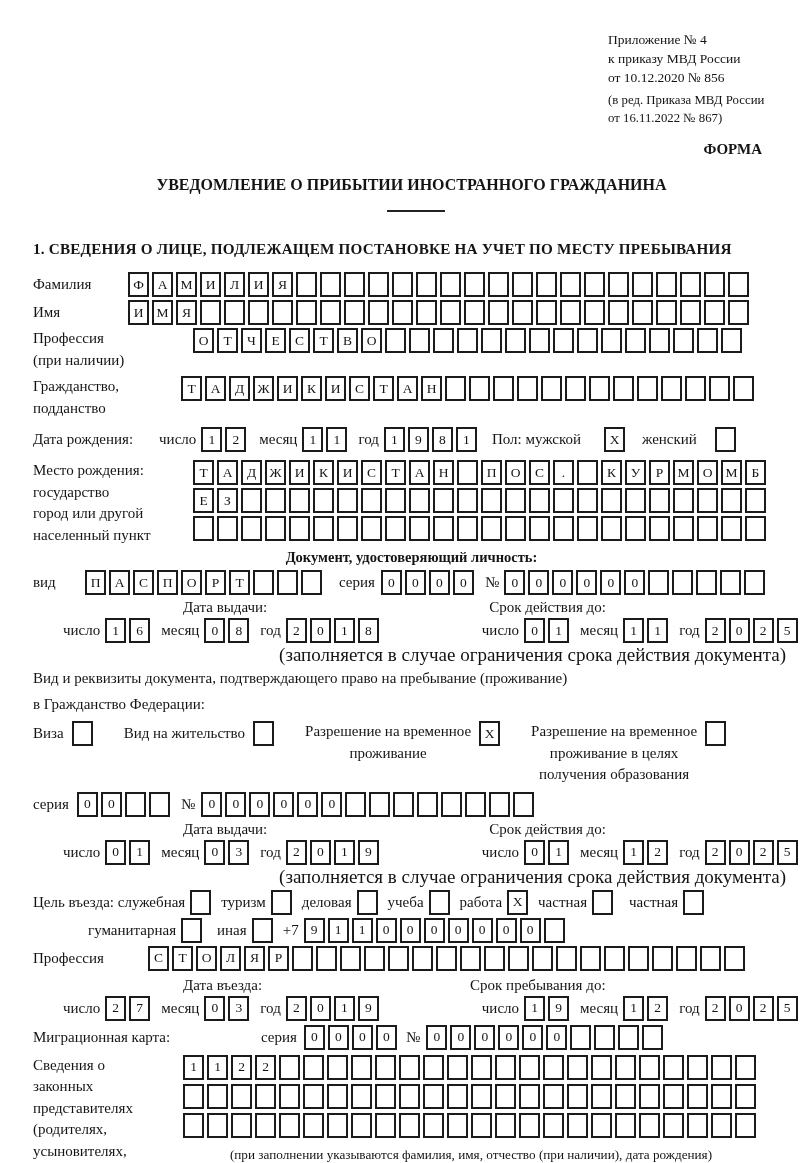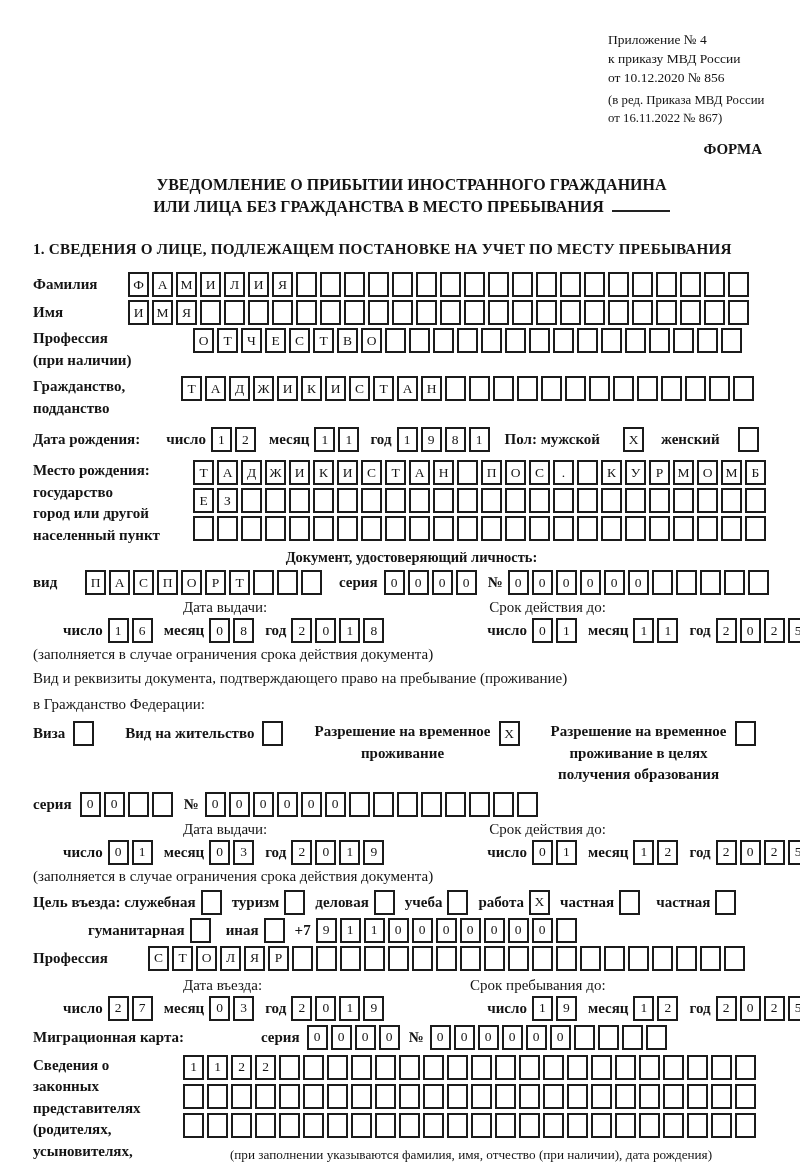--- a/index.html
+++ b/index.html
@@ -4,40 +4,40 @@
 <style>
   html,body{margin:0;padding:0;background:#f2f2f2;}
   .page{width:800px;min-height:1163px;margin:0 auto;background:#ffffff;color:#141414;
         font-family:"Liberation Serif","DejaVu Serif",serif;font-size:15px;
         box-sizing:border-box;padding:30px 10px 24px 33px;}
   .row{display:flex;align-items:flex-start;margin-bottom:3px;}
   .cells{display:flex;flex:0 0 auto;}
   .cell{flex:0 0 auto;width:17px;height:21px;border:2px solid #1b1b1b;margin-right:3px;
         display:flex;align-items:center;justify-content:center;font-size:13.5px;line-height:1;
         background:#fff;}
-  .lbl{line-height:25px;flex:0 0 auto;font-weight:bold;}
+  .lbl{line-height:25px;flex:0 0 auto;}
   .ml{line-height:21.5px;}
   .preline{white-space:pre-line;}
   .center{text-align:center;}
   .appendix{margin-left:575px;width:210px;font-size:13.5px;line-height:19px;}
   .appendix .sub{font-size:12.8px;line-height:18px;margin-top:4px;}
   .forma{text-align:right;padding-right:28px;font-weight:bold;margin-top:14px;font-size:15px;}
   .title{text-align:center;font-weight:bold;font-size:16px;line-height:22px;margin-top:16px;}
   .blank-line{display:inline-block;width:58px;border-bottom:2px solid #222;height:13px;margin-left:8px;}
   .section-heading{font-weight:bold;font-size:15.2px;margin:22px 0 14px 0;letter-spacing:0.2px;}
   .doc-heading{text-align:center;font-weight:bold;font-size:14.5px;margin:3px 0 4px 0;}
   .date-headers{margin-bottom:1px;}
   .dh1{margin-left:150px;line-height:19px;}
   .dh2{margin-left:222px;line-height:19px;}
   .dgroup{display:flex;align-items:flex-start;}
   .dgroup .lbl{margin-right:5px;}
   .dgroup .cells{margin-right:8px;}
   .date-cells{margin-left:30px;}
   .dright{margin-left:92px;}
-  .note-right{font-size:15px;line-height:17px;margin-bottom:4px;padding-right:4px;}
+  .note-right{justify-content:flex-end;font-size:19px;line-height:17px;margin-bottom:4px;padding-right:4px;}
   .intro{line-height:22px;margin-top:4px;}
   .opt-gap{margin-left:28px;}
   .box-gap{margin-left:8px;}
   .footnote{font-size:13.2px;margin-top:8px;text-align:center;line-height:17px;}
   .purpose .lbl{margin-right:5px;}
   .purpose .cells{margin-right:7px;}
 </style>
 </head>
 <body>
 
@@ -50,21 +50,21 @@
     <div class="sub">
       <div>(в ред. Приказа МВД России</div>
       <div>от 16.11.2022 № 867)</div>
     </div>
   </div>
 
   <div class="forma">ФОРМА</div>
 
   <div class="title">
     <div>УВЕДОМЛЕНИЕ О ПРИБЫТИИ ИНОСТРАННОГО ГРАЖДАНИНА</div>
-    <div><span>ИЛИ ЛИЦА БЕЗ ГРАЖДАНСТВА В МЕСТО ПРЕБЫВАНИЯ</span><span class="blank-line"></span></div>
+    <div><span class="blank-line"></span></div>
   </div>
 
   <div class="section-heading">1. СВЕДЕНИЯ О ЛИЦЕ, ПОДЛЕЖАЩЕМ ПОСТАНОВКЕ НА УЧЕТ ПО МЕСТУ ПРЕБЫВАНИЯ</div>
 
   <div class="row">
     <span class="lbl" style="width:95px">Фамилия</span>
     <span class="cells">
         <span class="cell">Ф</span>
         <span class="cell">А</span>
         <span class="cell">М</span>

